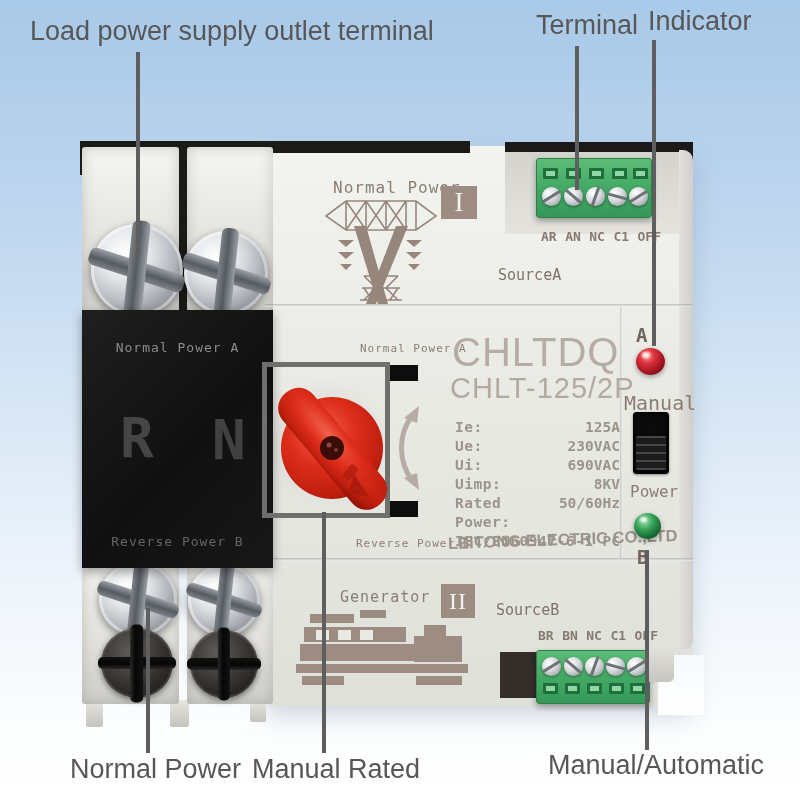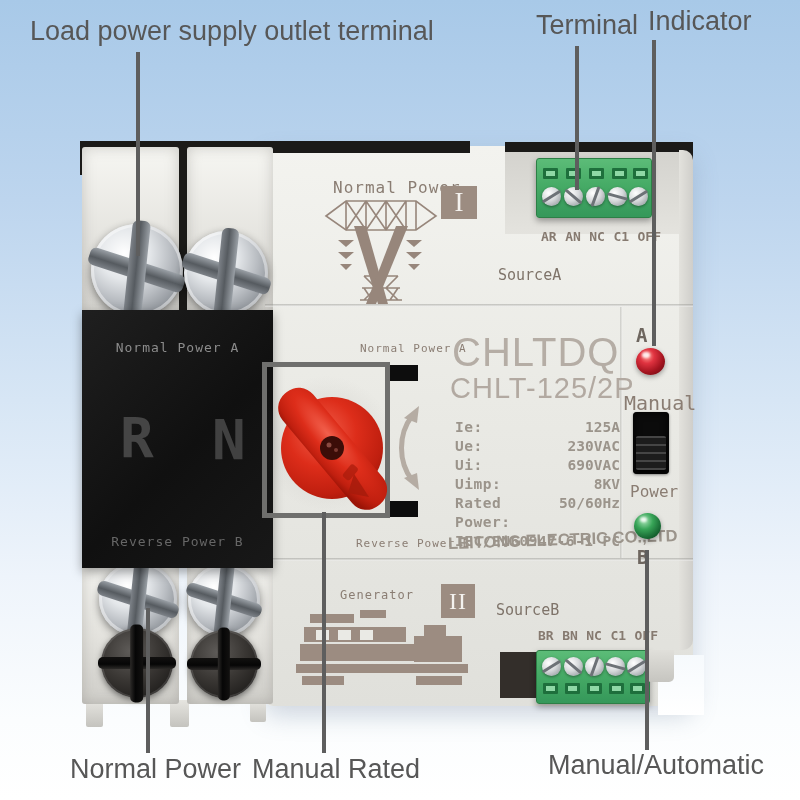--- a/index.html
+++ b/index.html
@@ -266,21 +266,21 @@
   <div class="abs print" style="left:624px;top:391px;font-size:20px;z-index:6;">Manual</div>
   <div class="abs" id="switch-recess" style="left:633px;top:412px;width:36px;height:62px;">
     <div id="switch-knob"></div>
   </div>
   <div class="abs print" style="left:630px;top:482px;font-size:16px;z-index:6;">Power</div>
   <div class="abs led" id="led-green" style="left:634px;top:513px;width:27px;height:26px;">
     <span class="glint"></span>
   </div>
   <div class="abs print" style="left:637px;top:546px;font-size:19px;font-weight:bold;color:#6e665f;z-index:6;">B</div>
 
-  <div class="abs print" style="left:340px;top:588px;font-size:12px;letter-spacing:1px;z-index:6;">Generator</div>
+  <div class="abs print" style="left:340px;top:588px;font-size:15px;letter-spacing:1px;z-index:6;">Generator</div>
   <div class="abs badge" style="left:441px;top:584px;width:34px;height:34px;font-size:24px;line-height:34px;letter-spacing:1px;">II</div>
   <div class="abs print" style="left:496px;top:601px;font-size:15px;color:#7e7369;z-index:6;">SourceB</div>
   <div class="abs pins" style="left:538px;top:628px;width:120px;">
       <span>BR</span>
       <span>BN</span>
       <span>NC</span>
       <span>C1</span>
       <span>OFF</span>
     </div>
 

